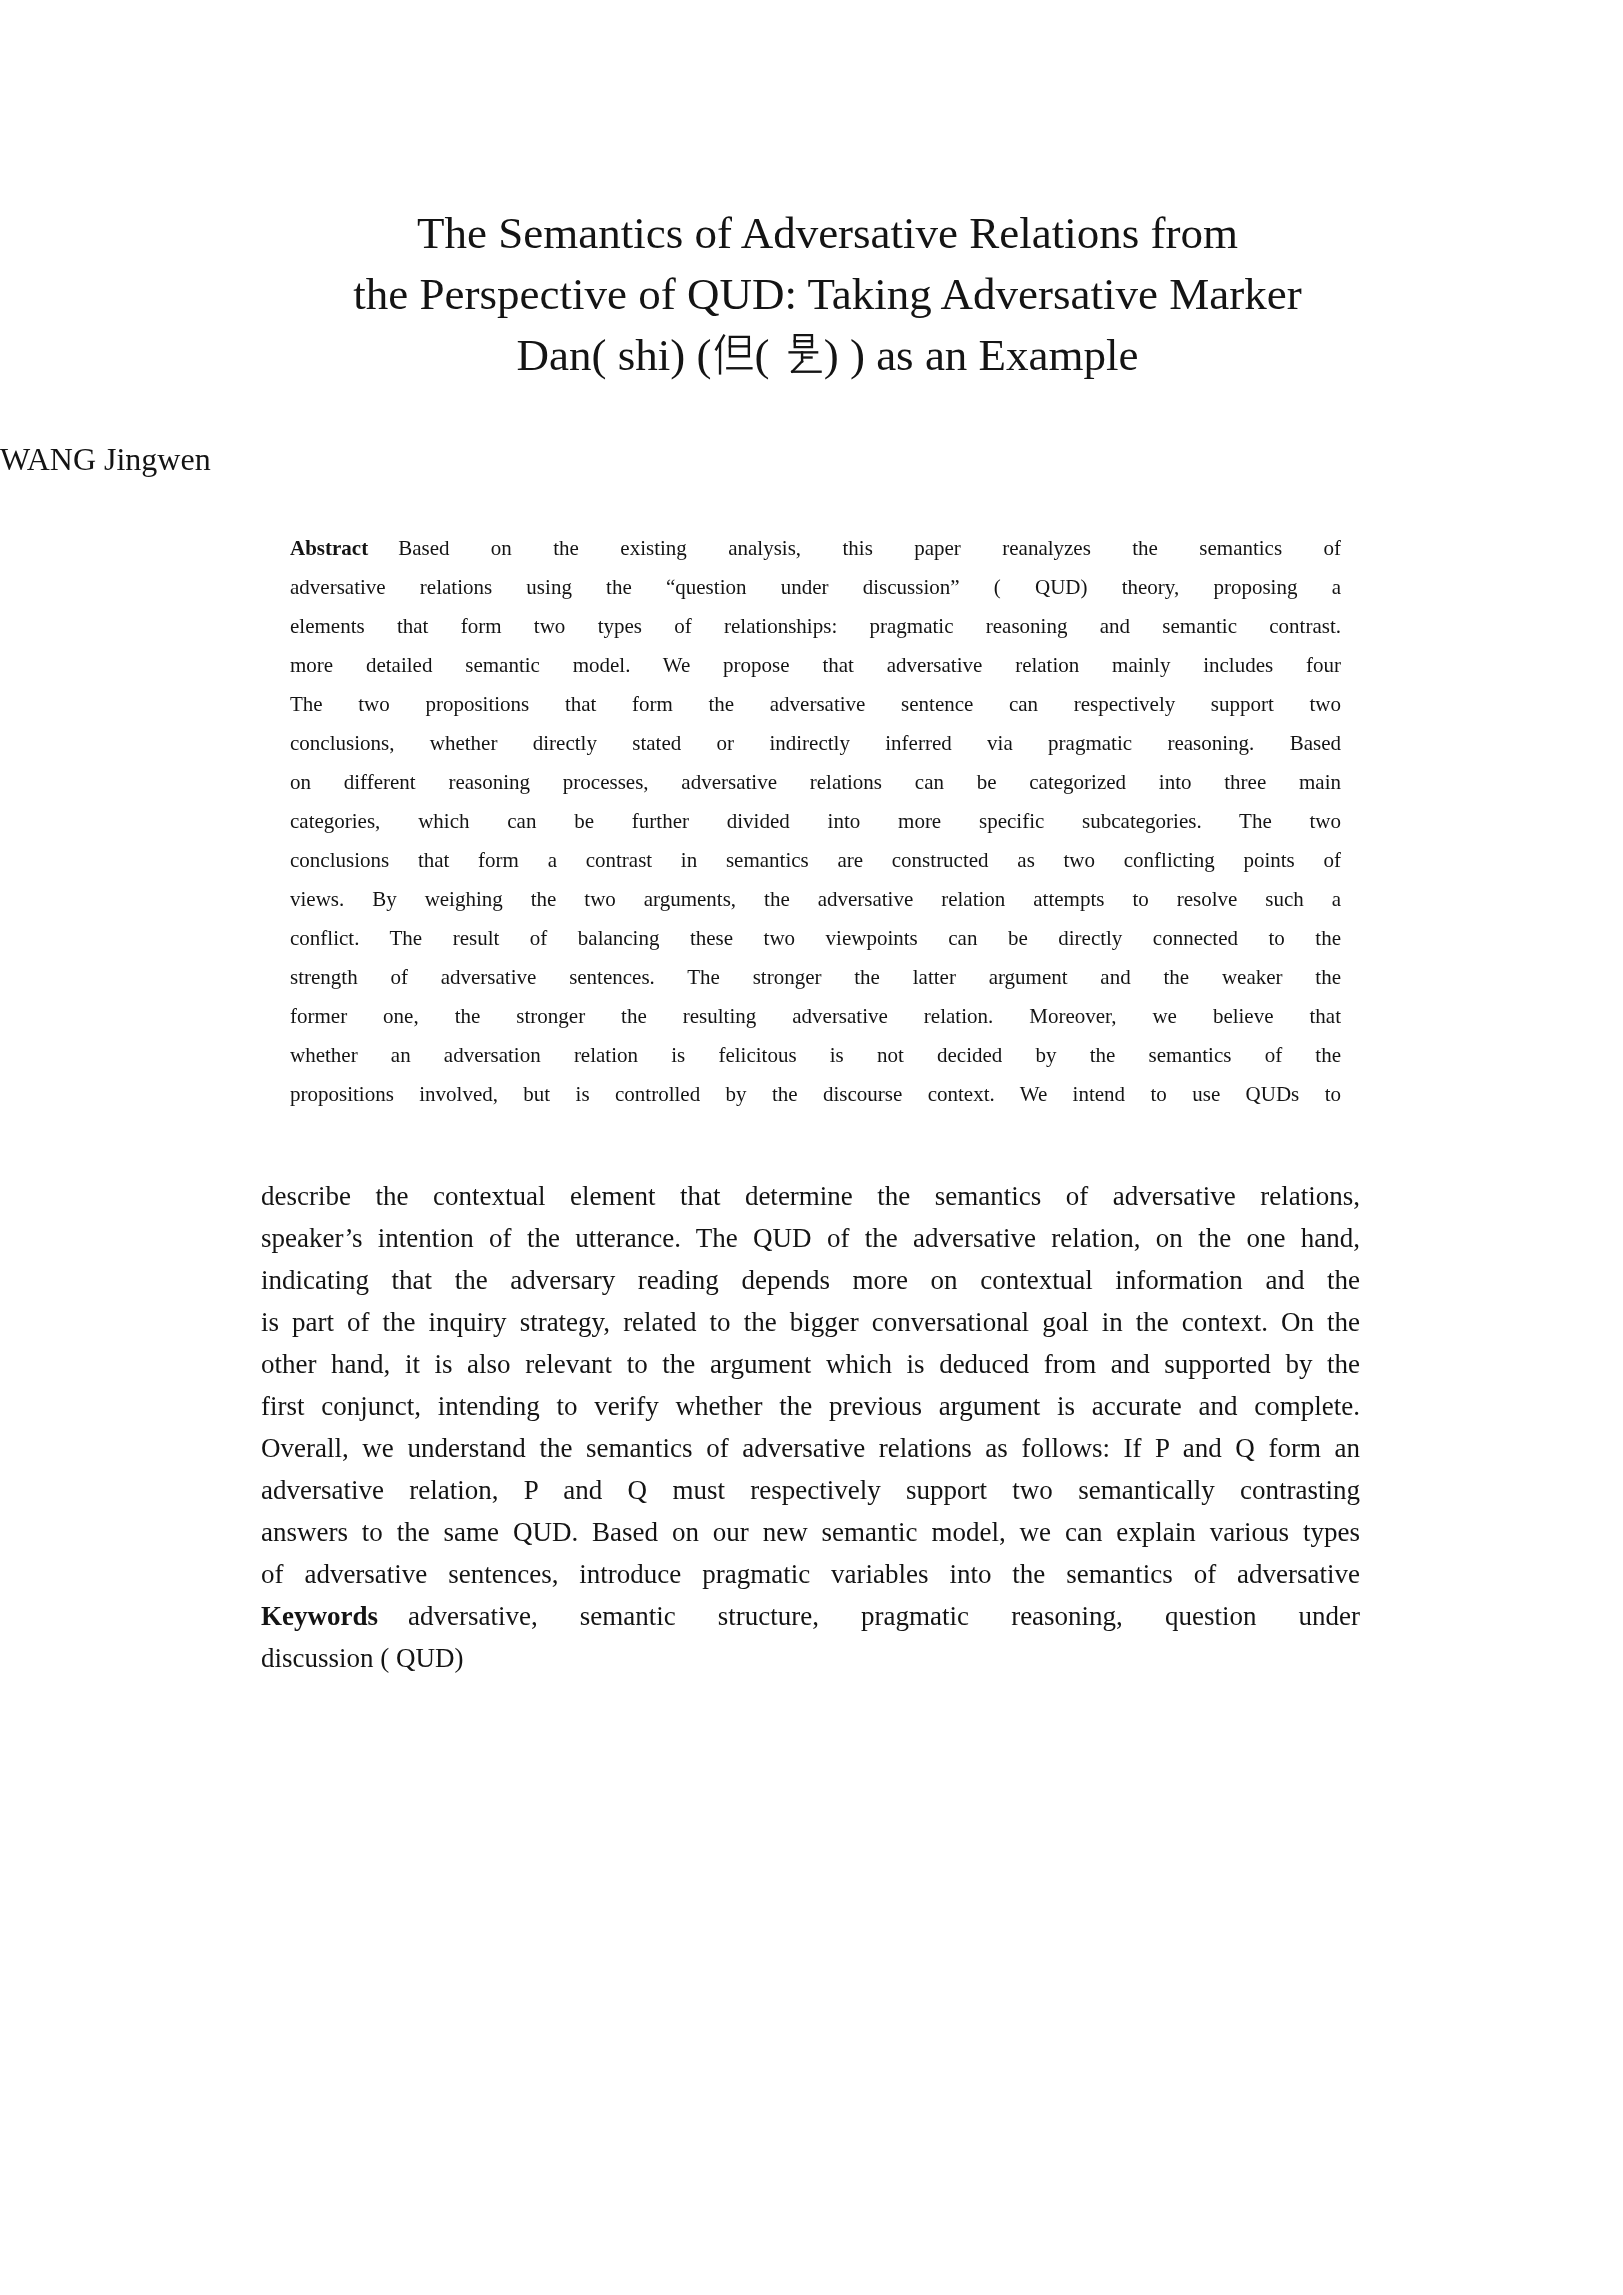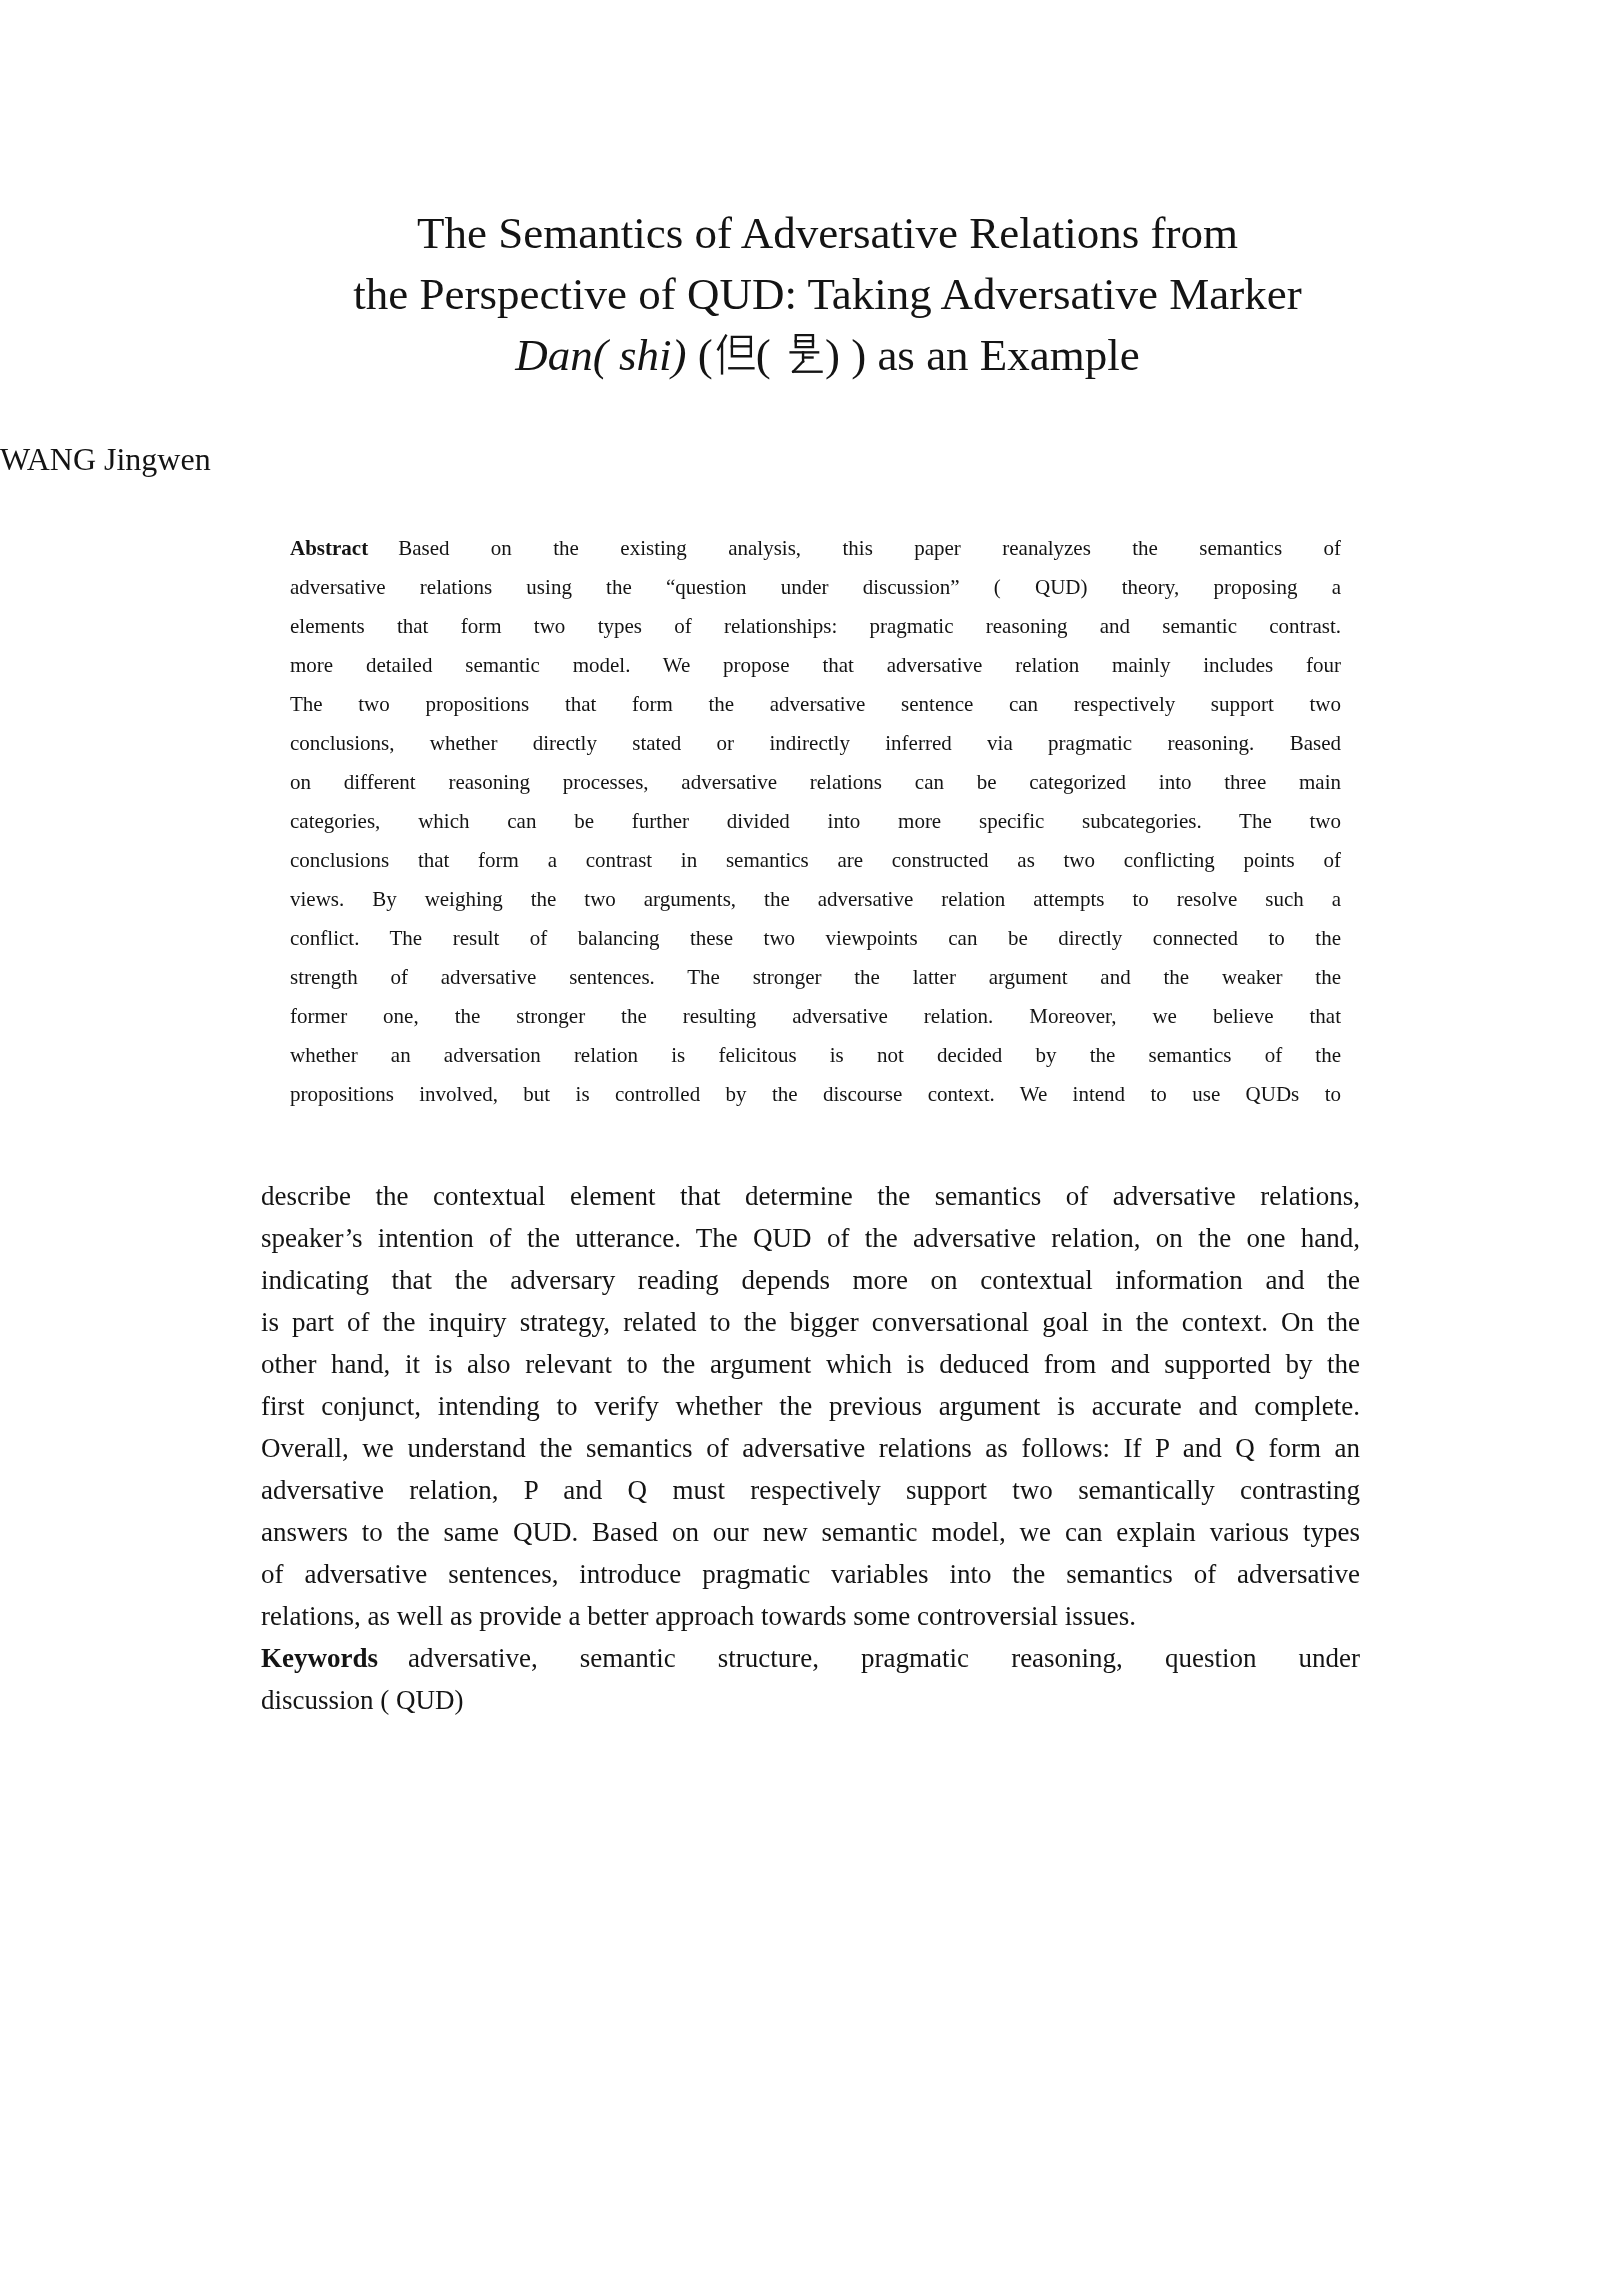--- a/index.html
+++ b/index.html
@@ -16,21 +16,21 @@
   
   .title {
     margin: 203px 0 0 0;
     font-size: 45px;
     line-height: 61px;
     font-weight: normal;
     text-align: center;
     letter-spacing: 0px;
     padding-left: 32px;
   }
-  .title .italic { font-style: italic; }
+  .title .italic { }
   .cjk { display: inline-block; vertical-align: -6.1px; }
   .cjk svg { display: inline-block; }
 
   
   .author {
     margin-top: 47px;
     font-size: 32px;
     line-height: 41px;
   }
 
@@ -113,20 +113,19 @@
         <div class="tline">describe the contextual element that determine the semantics of adversative relations,</div>
         <div class="tline">speaker’s intention of the utterance. The QUD of the adversative relation, on the one hand,</div>
         <div class="tline">indicating that the adversary reading depends more on contextual information and the</div>
         <div class="tline">is part of the inquiry strategy, related to the bigger conversational goal in the context. On the</div>
         <div class="tline">other hand, it is also relevant to the argument which is deduced from and supported by the</div>
         <div class="tline">first conjunct, intending to verify whether the previous argument is accurate and complete.</div>
         <div class="tline">Overall, we understand the semantics of adversative relations as follows: If P and Q form an</div>
         <div class="tline">adversative relation, P and Q must respectively support two semantically contrasting</div>
         <div class="tline">answers to the same QUD. Based on our new semantic model, we can explain various types</div>
         <div class="tline">of adversative sentences, introduce pragmatic variables into the semantics of adversative</div>
-        <div class="tline last">relations, as well as provide a better approach towards some controversial issues.</div>
       </div>
     <div class="tline"><b class="label">Keywords</b><span class="gap"></span><span>adversative, semantic structure, pragmatic reasoning, question under</span></div>
     <div class="tline last">discussion ( QUD)</div>
   </section>
 
 </main>
 
 
 </body></html>

